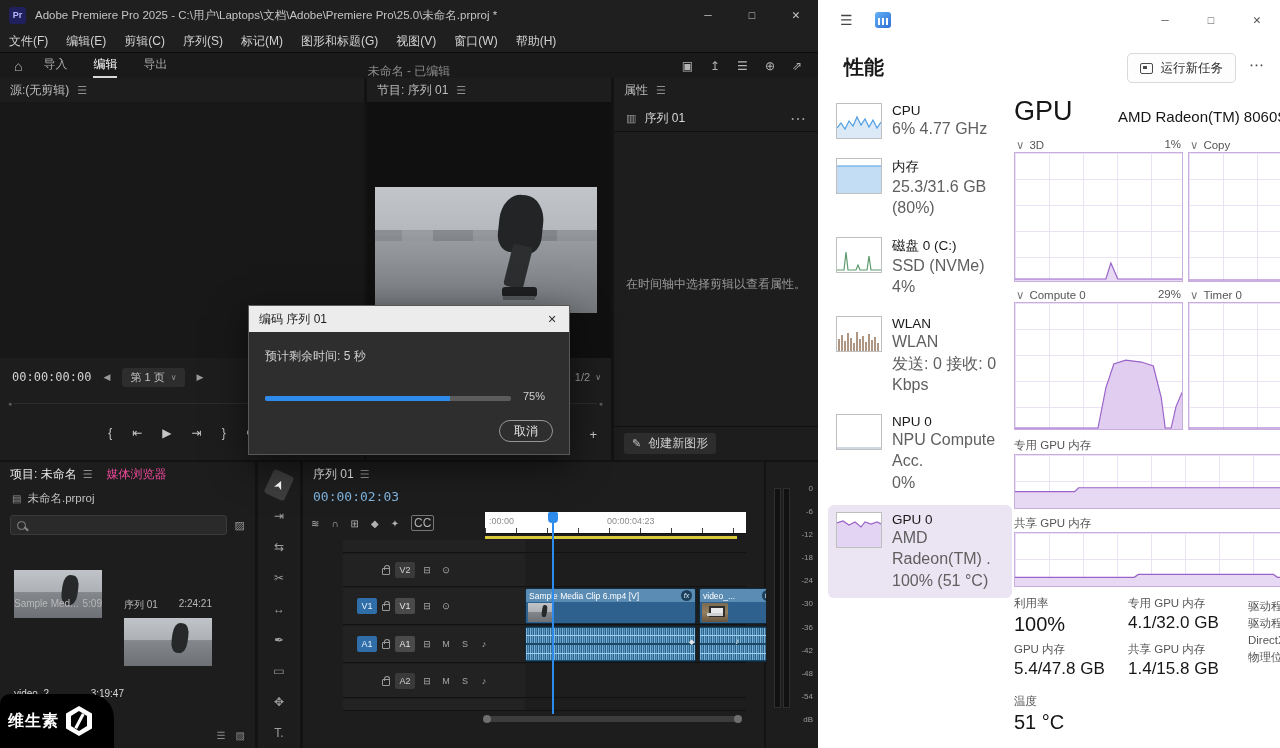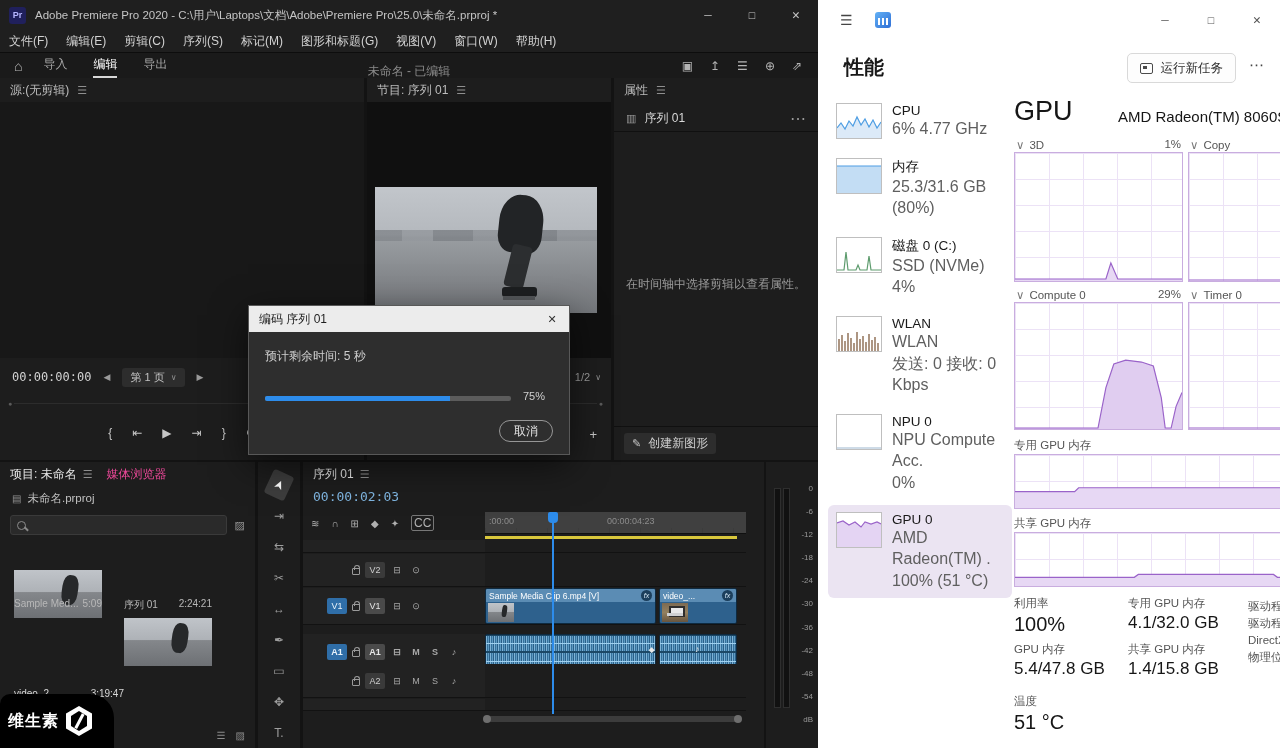--- a/index.html
+++ b/index.html
@@ -40,37 +40,37 @@
 .thumb-sk::after{content:"";position:absolute;left:55%;top:10%;width:18%;height:62%;background:#26282a;border-radius:40%;transform:rotate(8deg);}
 .thumb-laptop{background:linear-gradient(180deg,#7c6a52 0%,#93805f 50%,#67553f 100%);position:relative;overflow:hidden;}
 .thumb-laptop::before{content:"";position:absolute;left:28%;top:16%;width:44%;height:38%;background:#e8e9ea;border:2px solid #2e2e2e;}
 .thumb-laptop::after{content:"";position:absolute;left:20%;top:54%;width:60%;height:12%;background:#cfd0d2;}
 .thumblabel{position:absolute;display:flex;justify-content:space-between;font-size:10px;color:#b8b8b8;}
 .tool{width:26px;height:22px;display:flex;align-items:center;justify-content:center;font-size:12px;color:#9e9e9e;}
 .tool.active{background:#3d3d3d;color:#fff;border-radius:3px;}
 .lock{width:8px;height:7px;border:1px solid #9a9a9a;border-radius:1px;position:relative;margin-top:3px;flex-shrink:0;}
 .lock::before{content:"";position:absolute;left:1px;top:-4px;width:4px;height:4px;border:1px solid #9a9a9a;border-bottom:none;border-radius:3px 3px 0 0;}
 .trow{position:absolute;left:0;right:18px;display:flex;}
-.thead{width:182px;background:#222;border-bottom:1px solid #121212;display:flex;align-items:center;gap:5px;padding-left:24px;}
+.thead{width:182px;background:#222;border-bottom:1px solid #121212;display:flex;align-items:center;gap:5px;padding-left:14px;margin-left:40px;}
 .tbody{flex:1;background:#1d1d1d;border-bottom:1px solid #121212;position:relative;}
 .patch{width:20px;height:16px;border-radius:2px;background:#2f6ea8;color:#e8f2fa;font-size:9px;display:flex;align-items:center;justify-content:center;flex-shrink:0;}
 .patch.blank{background:transparent;}
 .tname{width:20px;height:16px;border-radius:2px;background:#3a3a3a;color:#ccc;font-size:9px;display:flex;align-items:center;justify-content:center;flex-shrink:0;}
 .tbtn{min-width:14px;height:14px;font-size:9px;color:#a8a8a8;display:flex;align-items:center;justify-content:center;}
 .clip{position:absolute;top:0;bottom:0;border-radius:2px;overflow:hidden;border:1px solid #0e2a40;}
 .cliptitle{height:13px;background:#5b8cb4;display:flex;align-items:center;gap:3px;padding:0 3px;}
 .cliplabel{font-size:8.5px;color:#fff;white-space:nowrap;overflow:hidden;flex:1;}
 .fx{width:11px;height:11px;border-radius:50%;background:#1c3f5c;color:#d6e8f5;font-size:7px;font-style:italic;display:flex;align-items:center;justify-content:center;flex-shrink:0;}
 .clipbody{position:absolute;top:13px;left:0;right:0;bottom:0;background:#2e618d;}
 .clipthumb{position:absolute;left:2px;top:1px;bottom:1px;width:26px;}
 .aclip{position:absolute;top:0;bottom:0;border-radius:2px;overflow:hidden;background:#1c4866;border:1px solid #0e2a40;}
 .aband{position:absolute;left:0;right:0;height:42%;background:repeating-linear-gradient(90deg,#7fb3d6 0 1px,#35719c 1px 2px,#5e9ac2 2px 3px,#2a5f88 3px 4px);}
 .aband::after{content:"";position:absolute;left:0;right:0;top:50%;height:1px;background:#9fd0ef;}
 .aband.t{top:4%;}.aband.b{bottom:4%;}
-.ruler{position:absolute;background:#404040;border-bottom:1px solid #101010;}
+.ruler{position:absolute;background:#ffffff;border-bottom:1px solid #101010;}
 .ruler::after{content:"";position:absolute;left:0;right:0;bottom:0;height:5px;background:repeating-linear-gradient(90deg,#3c3c3c 0 1px,transparent 1px 31px);}
 .rlabel{position:absolute;top:4px;font-size:9px;color:#8c8c8c;}
 .meterscale{position:absolute;display:flex;flex-direction:column;justify-content:space-between;align-items:flex-end;font-size:8px;color:#9a9a9a;}
 .sicon{width:9px;height:9px;border:1.5px solid #8a8a8a;border-radius:50%;position:relative;flex-shrink:0;}
 .sicon::after{content:"";position:absolute;width:5px;height:1.5px;background:#8a8a8a;transform:rotate(45deg);right:-4px;bottom:-1px;}
 
 .dlg{position:absolute;left:248px;top:305px;width:322px;height:150px;z-index:40;box-shadow:0 10px 34px rgba(0,0,0,.55);border:1px solid #585858;}
 .dlg-t{height:26px;background:#ececec;display:flex;align-items:center;padding-left:10px;font-size:12px;color:#1e1e1e;}
 .dlg-x{margin-left:auto;width:34px;height:100%;display:flex;align-items:center;justify-content:center;color:#333;font-size:11px;}
 .dlg-b{position:absolute;left:0;right:0;top:26px;bottom:0;background:#2e2e2e;}
@@ -120,21 +120,21 @@
 </style>
 </head>
 <body>
 
 <div class="stage">
 
   <div class="pr">
 
     <div class="pr-tbar">
       <div class="pr-appicon">Pr</div>
-      <div class="pr-ttext">Adobe Premiere Pro 2020 - C:\用户\Laptops\文档\Adobe\Premiere Pro\25.0\未命名.prproj *</div>
+      <div class="pr-ttext">Adobe Premiere Pro 2025 - C:\用户\Laptops\文档\Adobe\Premiere Pro\25.0\未命名.prproj *</div>
       <div class="winbtns">
         <span class="wbtn">─</span>
         <span class="wbtn">□</span>
         <span class="wbtn">✕</span>
       </div>
     </div>
 
     <div class="pr-menu">
       <span class="mitem">文件(F)</span>
       <span class="mitem">编辑(E)</span>
@@ -353,21 +353,21 @@
             <div class="cliptitle">
               <span class="cliplabel">video_...</span>
               <span class="fx">fx</span>
             </div>
             <div class="clipbody">
                 <div class="clipthumb thumb-laptop"></div>
               </div>
           </div>
         </div>
       </div>
-      <div class="trow" style="top:172px;height:37px;font-weight:bold;">
+      <div class="trow" style="top:164px;height:37px;">
         <div class="thead">
           <span class="patch">A1</span>
           <span class="lock"></span>
           <span class="tname" style="background:#4a4a4a;color:#e6e6e6;">A1</span>
           <span class="tbtn">⊟</span>
           <span class="tbtn">M</span>
           <span class="tbtn">S</span>
           <span class="tbtn">♪</span>
         </div>
         <div class="tbody">

